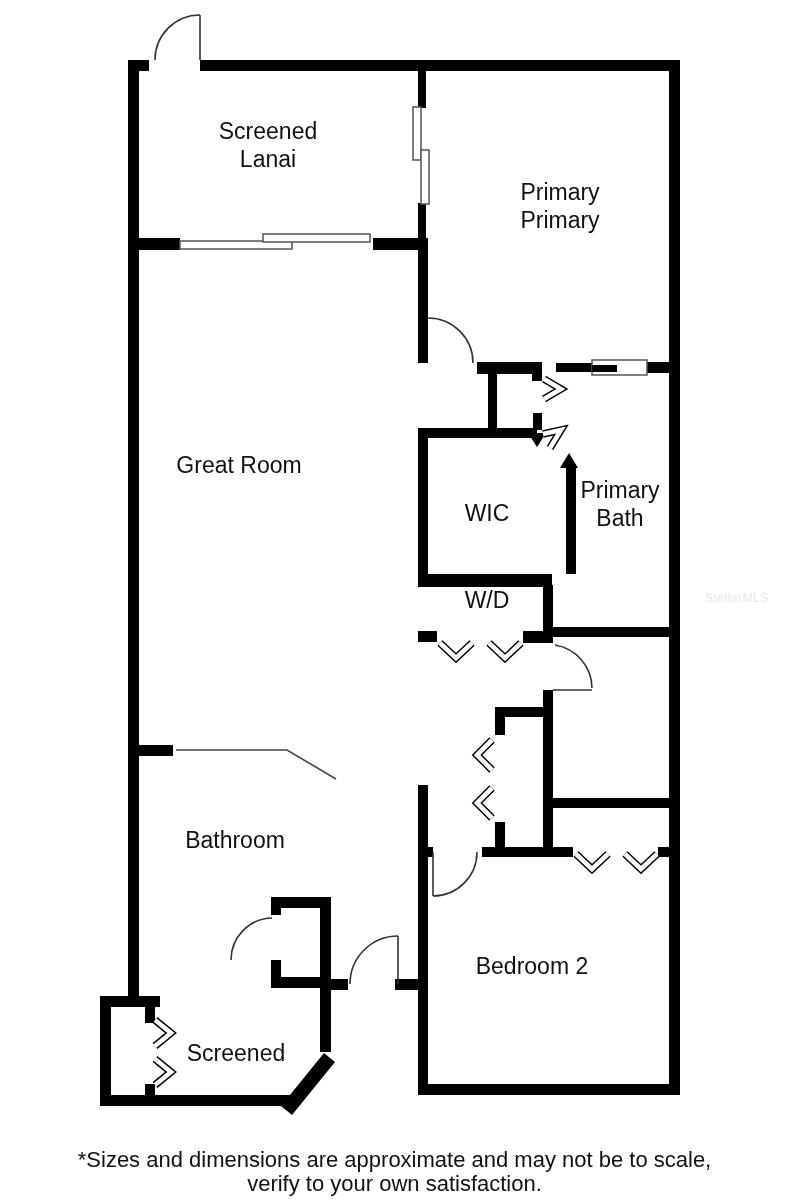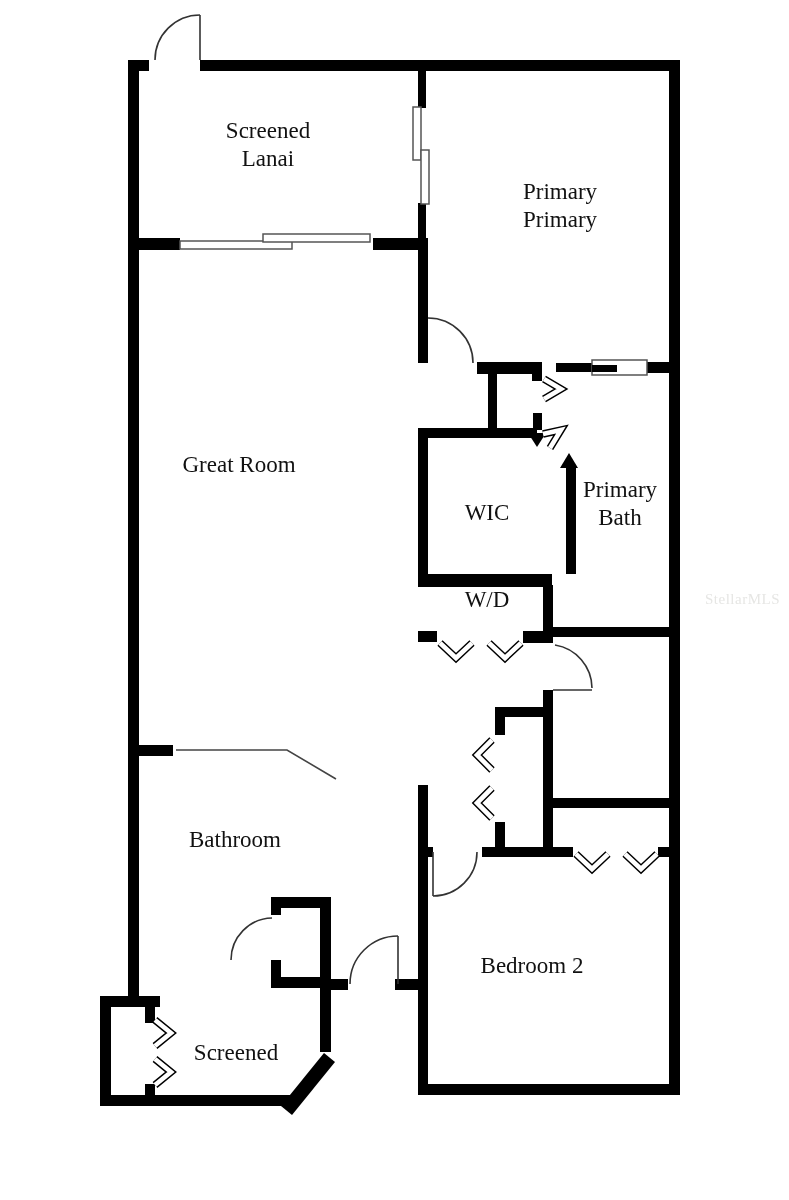--- a/index.html
+++ b/index.html
@@ -2,26 +2,26 @@
 <html style="--label-color: #111111; --watermark-color: #e6e6e4; --bg: #ffffff;"><head>
 <meta charset="utf-8">
 <style>
   :root{
     --label-color:#111111;
     --watermark-color:#e6e6e4;
     --bg:#ffffff;
   }
   html,body{margin:0;padding:0;background:var(--bg);}
   .page{position:relative;width:789px;height:1200px;background:var(--bg);overflow:hidden;
-        font-family:Liberation Serif, serif;}
+        font-family:Liberation Sans, sans-serif;}
   .plan-svg{position:absolute;left:0;top:0;}
   .lbl{position:absolute;transform:translate(-50%,-50%);
        font-size:23px;line-height:28px;color:var(--label-color);
        text-align:center;white-space:nowrap;}
-  .watermark{position:absolute;left:705px;top:591px;font-size:15px;
+  .watermark{position:absolute;left:705px;top:591px;font-size:12px;
        color:var(--watermark-color);letter-spacing:.5px;white-space:nowrap;text-align:center;}
   .disclaimer{position:absolute;left:0;top:1148px;width:789px;
        font-size:22px;line-height:24px;color:var(--label-color);text-align:center;}
 </style>
 </head>
 <body>
 
 <div class="page">
 
   <svg class="plan-svg" width="789" height="1200" viewBox="0 0 789 1200">
@@ -168,14 +168,18 @@
   <div class="lbl" style="left:532px;top:966px">
     <div>Bedroom 2</div>
   </div>
 
   <div class="lbl" style="left:236px;top:1053px">
     <div>Screened</div>
   </div>
 
   <div class="watermark">StellarMLS</div>
 
+  <div class="disclaimer">
+    <div>*Sizes and dimensions are approximate and may not be to scale,</div>
+    <div>verify to your own satisfaction.</div>
+  </div>
 
 </div>
 
 </body></html>

